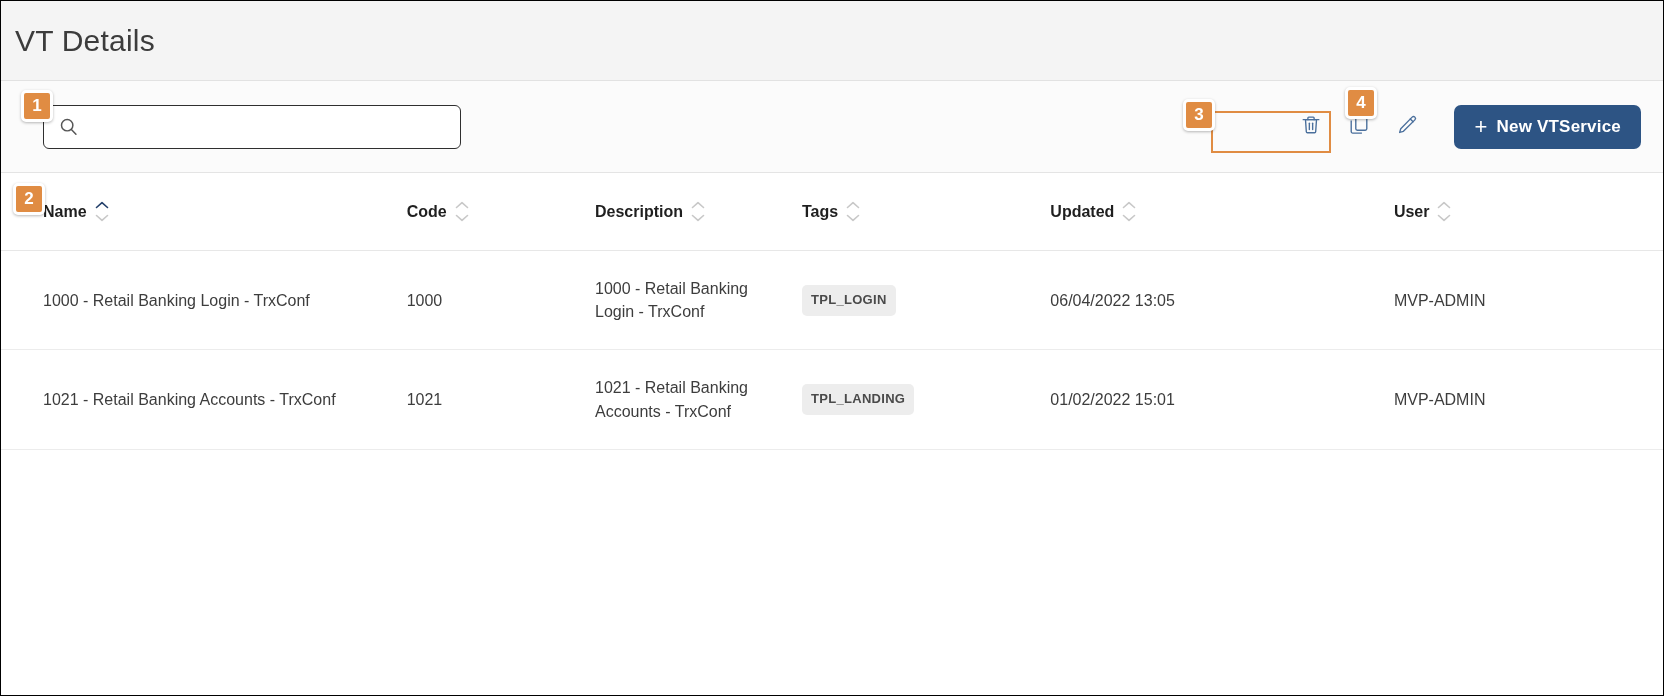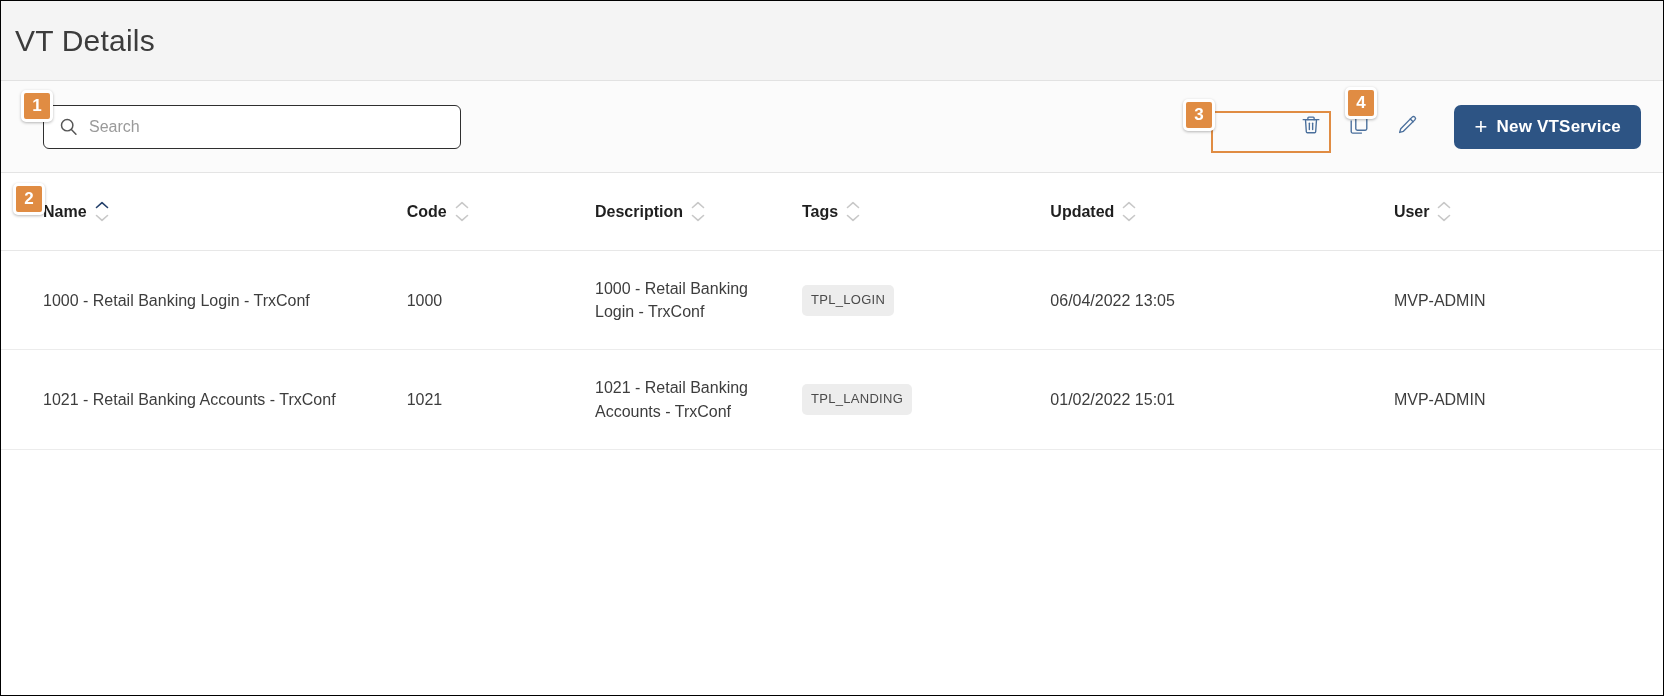--- a/index.html
+++ b/index.html
@@ -122,21 +122,21 @@
     font-size: 16px;
     color: #3d3d3d;
     padding: 26px 14px 26px 0;
     border-bottom: 1px solid #ececec;
     vertical-align: middle;
     line-height: 1.45;
   }
   .col-name  { width: 392px; padding-left: 42px !important; }
   .col-code  { width: 182px; }
   .col-desc  { width: 200px; }
-  .col-tags  { width: 240px; }
+  .col-tags  { width: 240px; font-weight: bold; }
   .col-upd   { width: 332px; }
   .col-user  { width: 260px; }
 
   th.col-name { padding-left: 42px; }
 
   .tag {
     display: inline-block;
     background: #ededed;
     color: #4a4a4a;
     font-size: 13px;
@@ -180,21 +180,20 @@
   <div class="card">
 
     <div class="search-wrap">
       <div class="search-box">
         <span class="search-icon">
           <svg width="21" height="21" viewBox="0 0 24 24" fill="none" stroke="#565656" stroke-width="1.7">
             <circle cx="10.5" cy="10.5" r="6.5"></circle>
             <line x1="15.3" y1="15.3" x2="20.5" y2="20.8" stroke-linecap="round"></line>
           </svg>
         </span>
-        <input class="search-input" type="text" placeholder="Search" style="">
       </div>
     </div>
 
     <div class="spacer"></div>
 
     <div class="icon-group">
       <button class="icon-btn">
         <span>
           <svg width="22" height="22" viewBox="0 0 24 24" fill="none" stroke="#4a6f9c" stroke-width="1.5" stroke-linecap="round" stroke-linejoin="round">
             <polyline points="3.5,6.2 20.5,6.2"></polyline>

